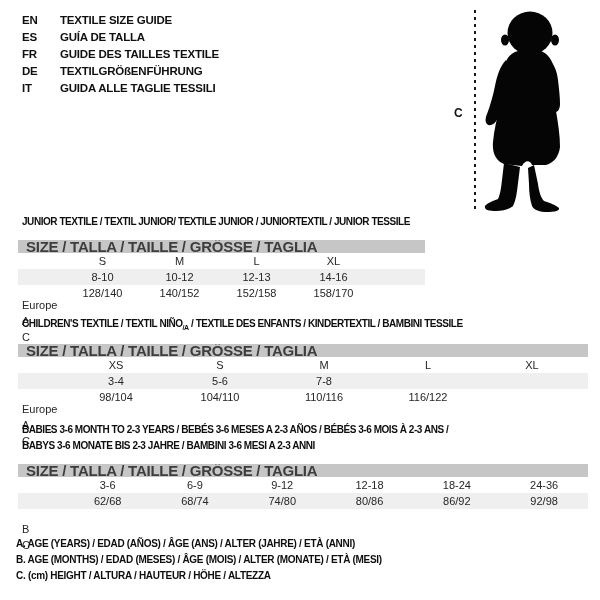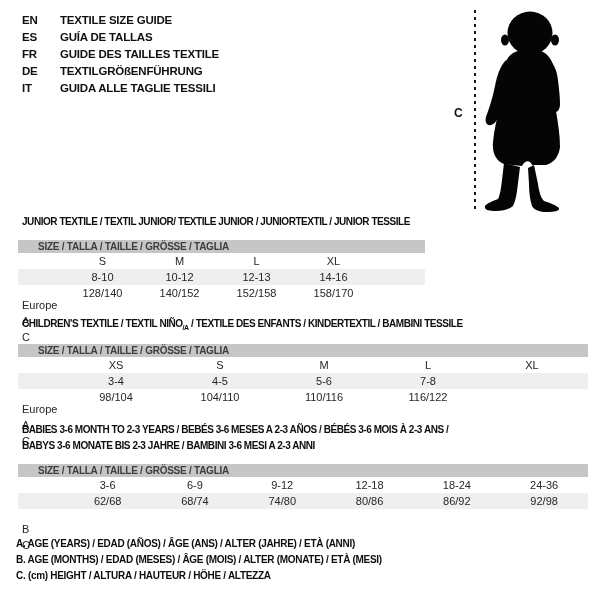--- a/index.html
+++ b/index.html
@@ -23,21 +23,21 @@
   .baby-svg{position:absolute;left:483px;top:6px;}
 
   
   .sec-title{position:absolute;left:22px;font-size:10px;font-weight:700;
              letter-spacing:-0.45px;white-space:nowrap;color:#0e0e0e;line-height:12px;}
   .t-sub{font-size:7px;}
 
   
   .tbl{position:absolute;left:18px;}
   .band{height:13px;line-height:13.5px;background:#c6c6c6;color:#3d3d3d;
-        font-size:10px;font-weight:700;padding-left:20px;letter-spacing:-0.25px;
+        font-size:15px;font-weight:700;padding-left:8px;letter-spacing:-0.25px;
         white-space:nowrap;overflow:hidden;}
   .trow{display:flex;height:16px;line-height:16px;font-size:11px;color:#262626;}
   .trow.alt{background:#efefef;}
   .lbl{width:46px;padding-left:4px;box-sizing:border-box;margin-top:44px;}
   .cell{text-align:center;}
   .tbl-j .cell{width:77px;}
   .tbl-c .cell{width:104px;}
   .tbl-b .cell{width:87.3px;}
   .fill{flex:1;}
   .tbl-j{top:240px;width:407px;}
@@ -52,21 +52,21 @@
 </head>
 <body>
 
 <div class="canvas">
 
   <div class="lang-list">
     <div class="lang-row">
       <span class="lang-code">EN</span><span class="lang-title">TEXTILE SIZE GUIDE</span>
     </div>
     <div class="lang-row">
-      <span class="lang-code">ES</span><span class="lang-title">GUÍA DE TALLAS</span>
+      <span class="lang-code">ES</span><span class="lang-title">GUÍA DE TALLA</span>
     </div>
     <div class="lang-row">
       <span class="lang-code">FR</span><span class="lang-title">GUIDE DES TAILLES TEXTILE</span>
     </div>
     <div class="lang-row">
       <span class="lang-code">DE</span><span class="lang-title">TEXTILGRÖßENFÜHRUNG</span>
     </div>
     <div class="lang-row">
       <span class="lang-code">IT</span><span class="lang-title">GUIDA ALLE TAGLIE TESSILI</span>
     </div>
@@ -123,21 +123,20 @@
       <span class="cell">XS</span>
       <span class="cell">S</span>
       <span class="cell">M</span>
       <span class="cell">L</span>
       <span class="cell">XL</span>
       <span class="fill"></span>
     </div>
     <div class="trow alt">
       <span class="lbl">A</span>
       <span class="cell">3-4</span>
-      <span class="cell">4-5</span>
       <span class="cell">5-6</span>
       <span class="cell">7-8</span>
       <span class="fill"></span>
     </div>
     <div class="trow">
       <span class="lbl">C</span>
       <span class="cell">98/104</span>
       <span class="cell">104/110</span>
       <span class="cell">110/116</span>
       <span class="cell">116/122</span>

